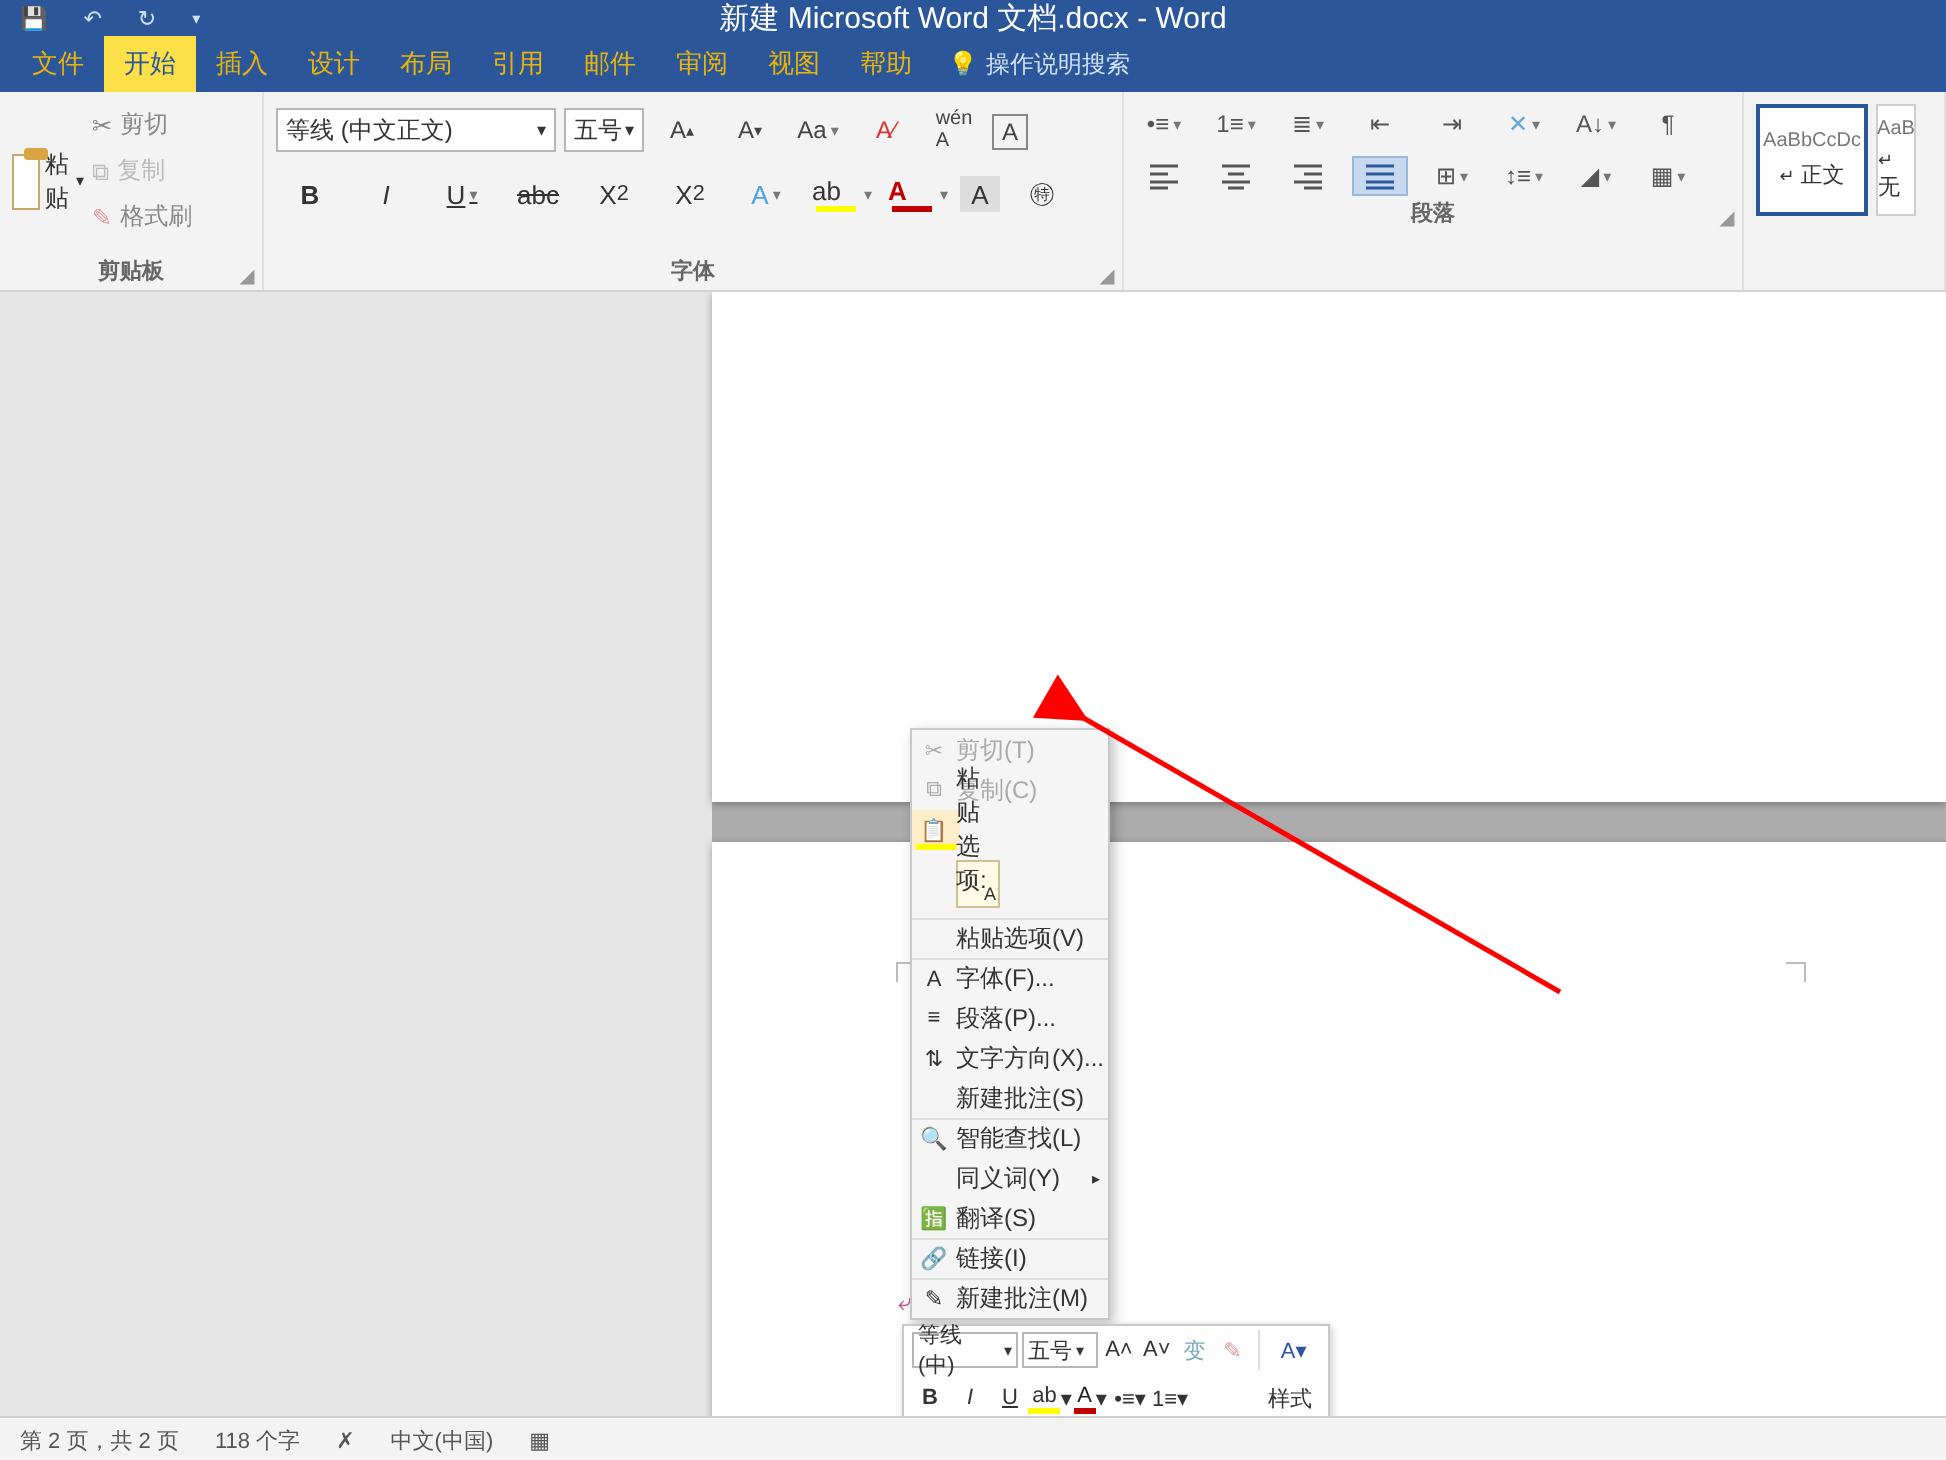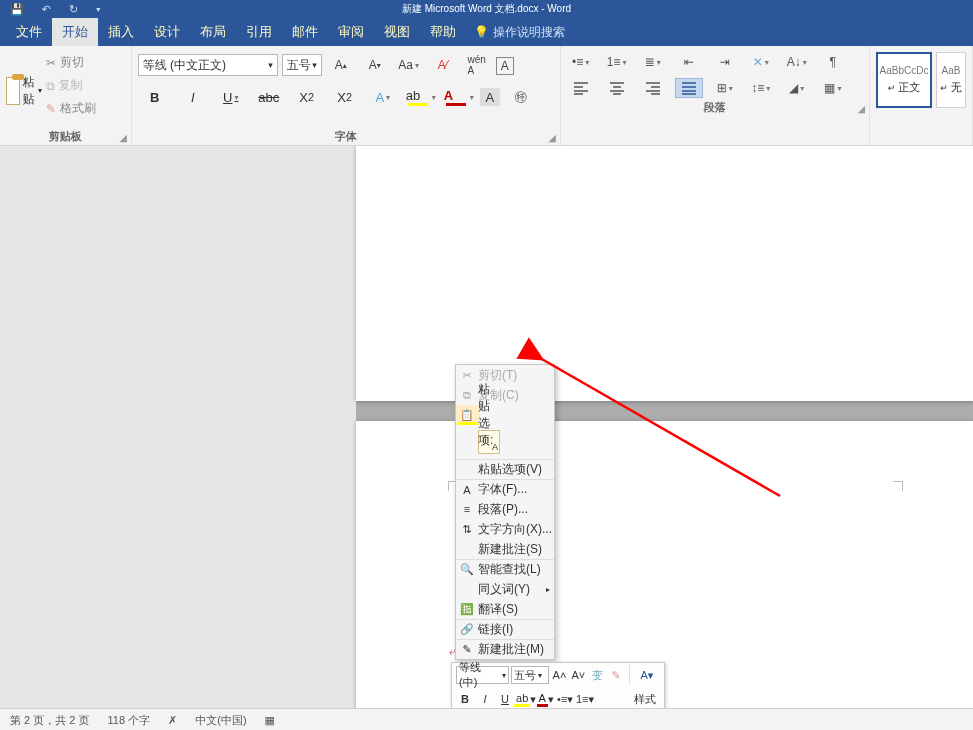--- a/index.html
+++ b/index.html
@@ -1,23 +1,23 @@
 <!DOCTYPE html>
 <html><head>
 <meta charset="utf-8">
 <style>
   * { box-sizing: border-box; margin: 0; padding: 0; font-family: "Microsoft YaHei", "Segoe UI", sans-serif; }
   body { width: 973px; height: 730px; background: #e6e6e6; overflow: hidden; font-size: 12px; color: #333; }
   .titlebar { height: 18px; background: #2b579a; color: #fff; display: flex; align-items: center; position: relative; }
   .qat { display: flex; gap: 18px; padding-left: 10px; align-items: center; color: #cfe0f3; }
   .qat span { font-size: 11px; }
-  .titlebar .title { position: absolute; left: 50%; transform: translateX(-50%); font-size: 10px; color: #fff; }
+  .titlebar .title { position: absolute; left: 50%; transform: translateX(-50%); font-size: 15px; color: #fff; }
   .tabs { height: 28px; background: #2b579a; display: flex; align-items: stretch; padding-left: 6px; gap: 0; }
-  .tab { color: #fef9c3; padding: 0 10px; display: flex; align-items: center; font-size: 13px; cursor: pointer; }
-  .tab.active { background: #e5e5e5; color: #2b579a; }
+  .tab { color: #eab308; padding: 0 10px; display: flex; align-items: center; font-size: 13px; cursor: pointer; }
+  .tab.active { background: #fde047; color: #2b579a; }
   .tab.file { background: #2b579a; }
   .search-hint { color: #cfe0f3; display: flex; align-items: center; margin-left: 8px; font-size: 12px; gap: 4px;}
   .ribbon { height: 100px; background: #f3f3f3; display: flex; border-bottom: 1px solid #d4d4d4; }
   .group { border-right: 1px solid #e0e0e0; padding: 4px 6px 0 6px; display: flex; flex-direction: column; position: relative; }
   .group-label { text-align: center; font-size: 11px; color: #666; height: 18px; line-height: 18px; position: relative; font-weight: bold;}
   .group-label .dlg { position: absolute; right: -2px; top: 2px; font-size: 9px; color: #999;}
   .group-body { flex: 1; display: flex; gap: 4px; align-items: stretch; }
   
   .clip-main { width: 36px; display:flex; flex-direction:row; align-items:center; justify-content:flex-start; gap:2px; padding-top:4px;}
   .clip-main .paste-ico { width:24px; height:28px; background:#fff; border:1px solid #c7a96b; position:relative;}
@@ -223,21 +223,21 @@
     </div>
     <div class="group-label"><span>段落</span><span class="dlg">◢</span></div>
   </div>
 
   <div class="group" style="flex:1">
     <div class="styles-body">
       <div class="style-box sel">
         <div class="prev">AaBbCcDc</div>
         <div class="lbl"><span style="font-size:9px;">↵</span> <span>正文</span></div>
       </div>
-      <div class="style-box" style="width:30px">
+      <div class="style-box" style="width:20px">
         <div class="prev">AaB</div>
         <div class="lbl"><span style="font-size:9px;">↵</span> <span>无</span></div>
       </div>
     </div>
     <div class="group-label">&nbsp;</div>
   </div>
 </div>
 
 <div class="doc-area">
   <div class="graypane"></div>

